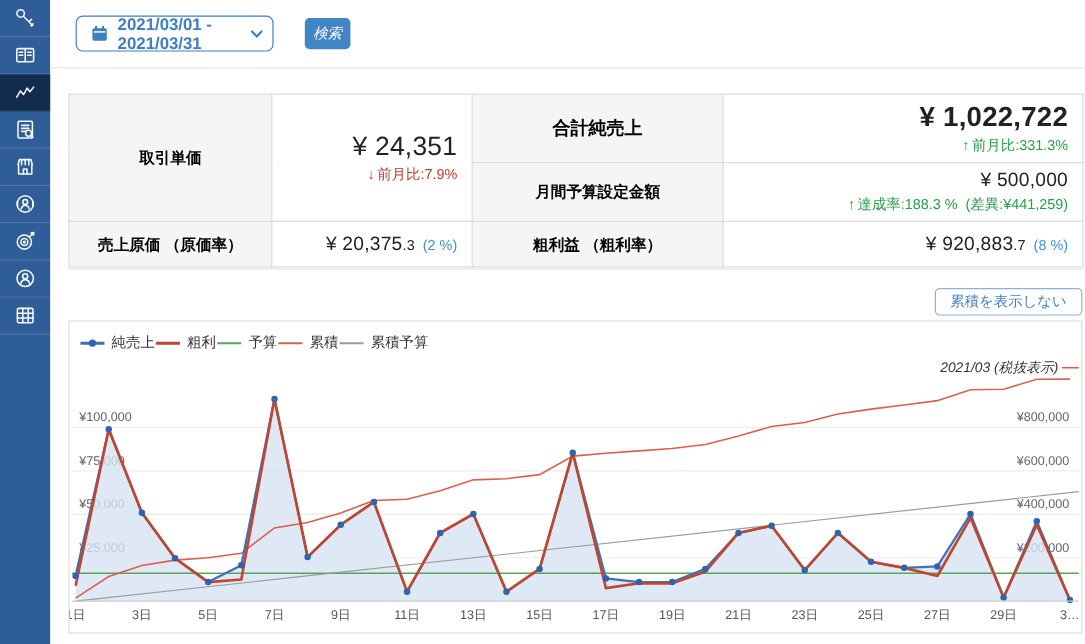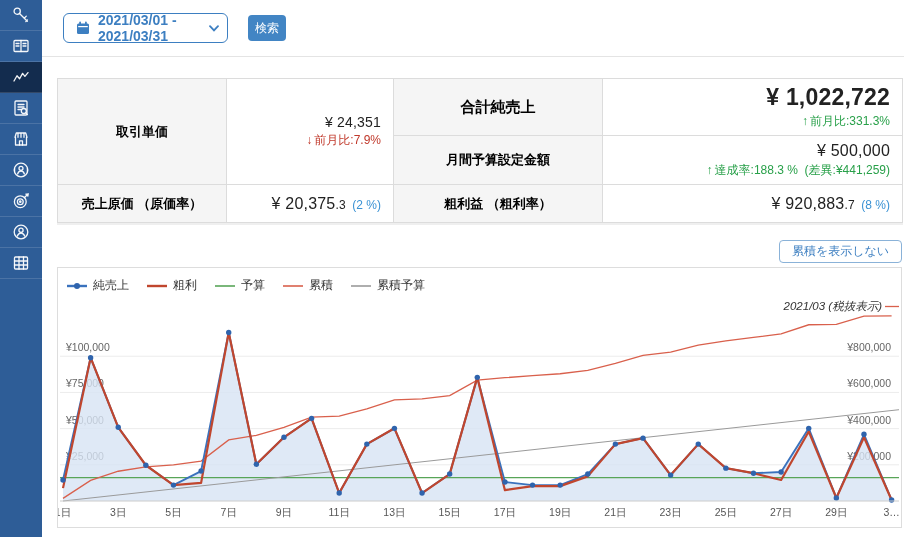--- a/index.html
+++ b/index.html
@@ -28,41 +28,42 @@
   }
   .datepicker {
     display: flex; align-items: center; gap: 8px;
     width: 165px; height: 30px; padding: 0 8px 0 12px;
     border: 1.5px solid #3d7fc1; border-radius: 6px; background: #fff;
     color: #3d7fc1; font-size: 14px; font-weight: bold; cursor: pointer;
   }
   .datepicker svg { flex: 0 0 auto; }
   .datepicker .chev { margin-left: auto; }
   .search-btn {
-    margin-left: 20px; width: 38px; height: 26px;
+    margin-left: 26px; width: 38px; height: 26px;
     background: #4285c4; color: #fff; font-size: 12px;
     border: none; border-radius: 4px; cursor: pointer;
     font-family: inherit;
+    font-style: italic;
   }
 
   .content { padding: 0 2px 0 15px; width: 862px; }
 
   
   table.summary {
     margin-top: 21px; border-collapse: collapse; table-layout: fixed;
     width: 845px; box-shadow: 0 2px 0 #efefef;
   }
   table.summary td { border: 1px solid #dcdcdc; }
   td.lbl {
     background: #f5f5f5; text-align: center; font-weight: bold;
     font-size: 13px; color: #000000;
   }
   td.lbl.big { font-size: 15px; }
   td.val { background: #fff; text-align: right; padding: 4px 12px 4px 4px; vertical-align: middle; }
-  .num { font-size: 14px; color: #222; letter-spacing: 0.2px; }
+  .num { font-size: 22px; color: #222; letter-spacing: 0.2px; }
   .num.bold { font-size: 23px; font-weight: bold; }
   .num.mid { font-size: 16px; }
   .num .dec { font-size: 12px; }
   .ratio { font-size: 12px; color: #3a92d4; margin-left: 2px; }
   .delta { font-size: 12px; margin-top: 2px; white-space: nowrap; }
   .delta.red { color: #c0392b; }
   .delta.green { color: #28a049; }
   .delta .arr { font-weight: bold; margin-right: 2px; }
 
   
@@ -72,21 +73,21 @@
     border: 1px solid #8ab2d8; border-radius: 4px;
     color: #3d7fc1; font-size: 12px; cursor: pointer; font-family: Liberation Mono, monospace;
   }
 
   
   .chart-panel {
     margin-top: 4px; width: 845px; height: 261px;
     border: 1px solid #ddd; background: #fff; position: relative;
   }
   .legend {
-    position: absolute; top: 9px; left: 8px; display: flex; gap: 17px;
+    position: absolute; top: 9px; left: 8px; display: flex; 
     align-items: center; z-index: 2;
   }
   .legend-item { display: flex; align-items: center; gap: 5px; cursor: pointer; }
   .legend-item .lab { font-size: 12px; color: #333; }
   .chart-svg { position: absolute; left: 0; top: 0; }
 </style>
 </head>
 <body>
 
 <div class="app">

